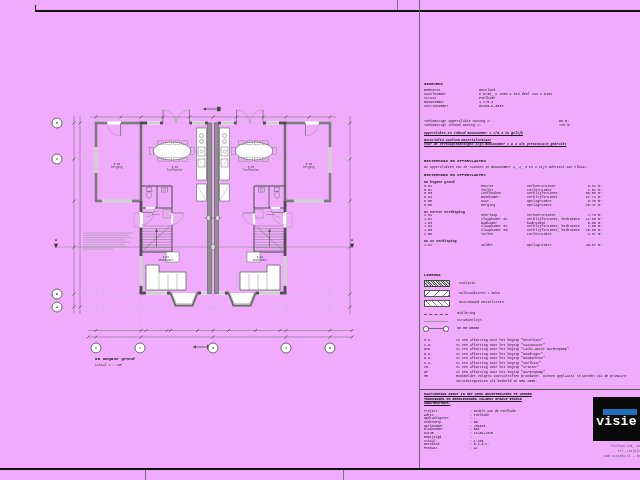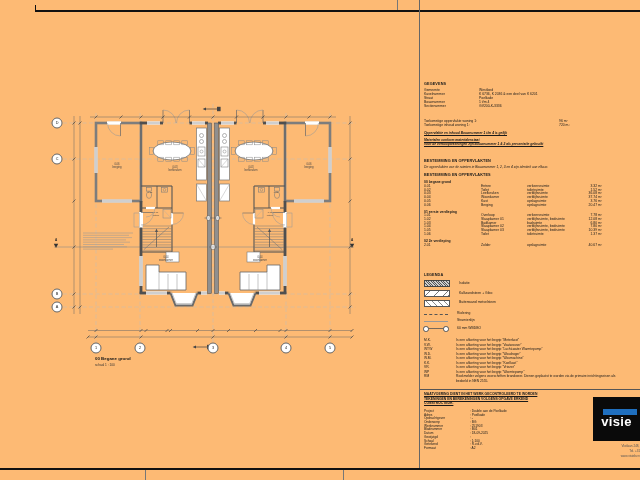--- a/index.html
+++ b/index.html
@@ -1,17 +1,17 @@
 <!DOCTYPE html>
 <html><head>
 <meta charset="utf-8">
 <style>
   html,body{margin:0;padding:0;background:#e8e8e8;}
-  .sheet{position:relative;width:640px;height:480px;background:#fdba74;overflow:hidden;
-         font-family:Liberation Sans, sans-serif;color:#1a1a1a;}
+  .sheet{position:relative;width:640px;height:480px;background:#f0abfc;overflow:hidden;
+         font-family:Liberation Mono, monospace;color:#1a1a1a;}
   
   .h-line,.v-line{position:absolute;background:#111;}
   .blk{position:absolute;left:424px;width:214px;font-size:3.4px;line-height:3.9px;}
   .blk-title{font-weight:bold;font-size:3.8px;margin-bottom:2.2px;letter-spacing:.1px;}
   .kv{display:grid;grid-template-columns:55px 1fr;}
   .kv2{display:grid;grid-template-columns:135px 1fr;}
   .note{font-weight:bold;font-style:italic;text-decoration:underline;font-size:3.3px;line-height:3.8px;}
   .note.gap{margin-top:3.6px;}
   .intro{font-style:italic;font-size:3.3px;}
   

